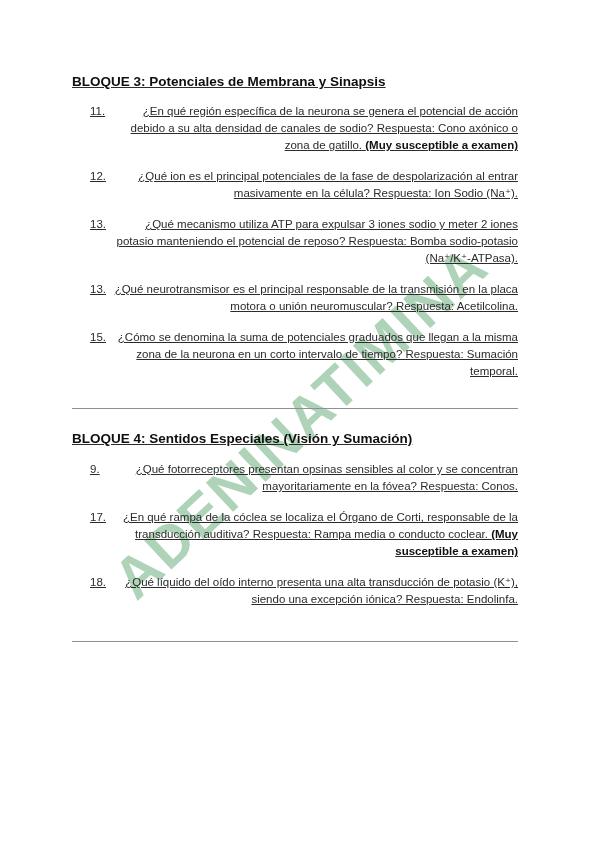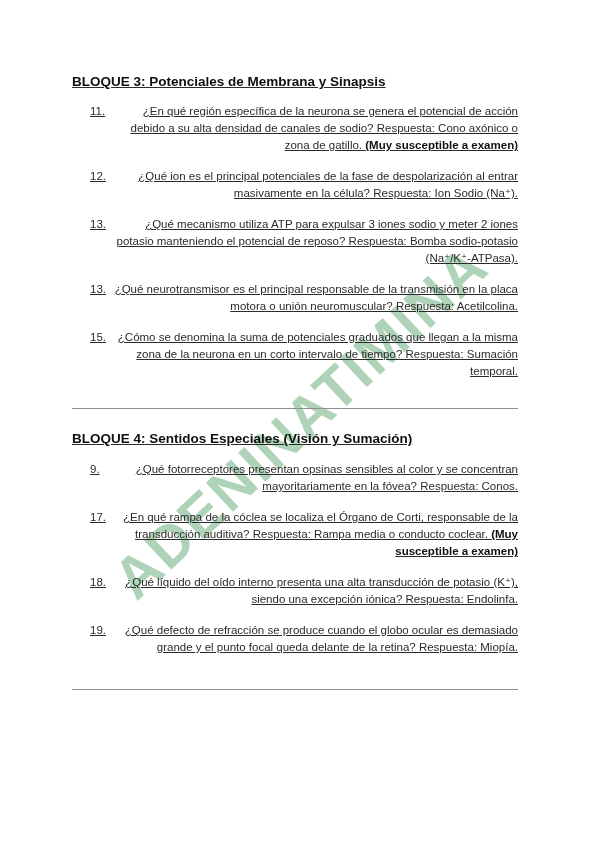--- a/index.html
+++ b/index.html
@@ -128,22 +128,18 @@
     <div class="question">
       <span class="qnum">17.</span>
       <div class="qtext"><span>¿En qué rampa de la cóclea se localiza el Órgano de Corti, responsable de la transducción auditiva? Respuesta: Rampa media o conducto coclear. </span><strong>(Muy susceptible a examen)</strong></div>
     </div>
 
     <div class="question">
       <span class="qnum">18.</span>
       <div class="qtext"><span>¿Qué líquido del oído interno presenta una alta transducción de potasio (K⁺), siendo una excepción iónica? Respuesta: Endolinfa.</span><strong></strong></div>
     </div>
 
-    <div class="question">
-      <span class="qnum">19.</span>
-      <div class="qtext"><span>¿Qué defecto de refracción se produce cuando el globo ocular es demasiado grande y el punto focal queda delante de la retina? Respuesta: Miopía.</span><strong></strong></div>
-    </div>
 
 
     <hr class="divider bottom">
 
   </div>
 </div>
 
 </body></html>

